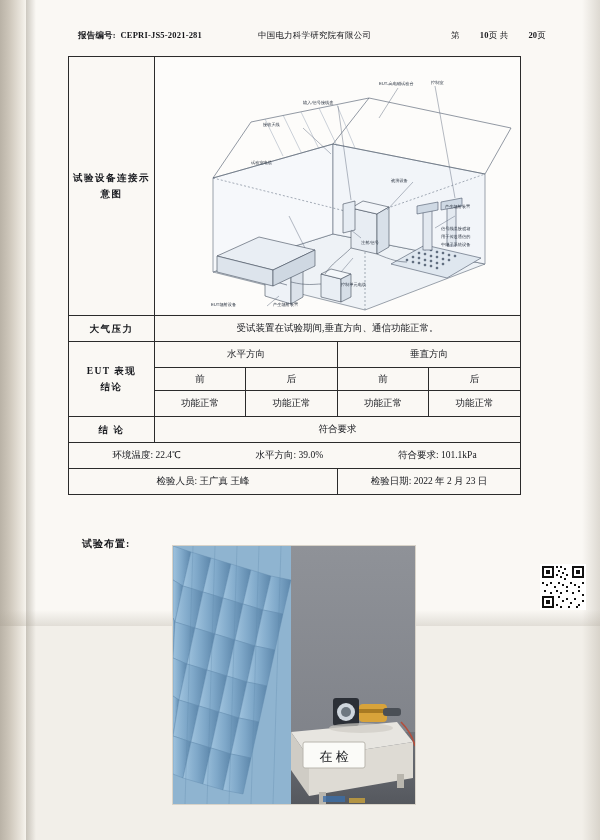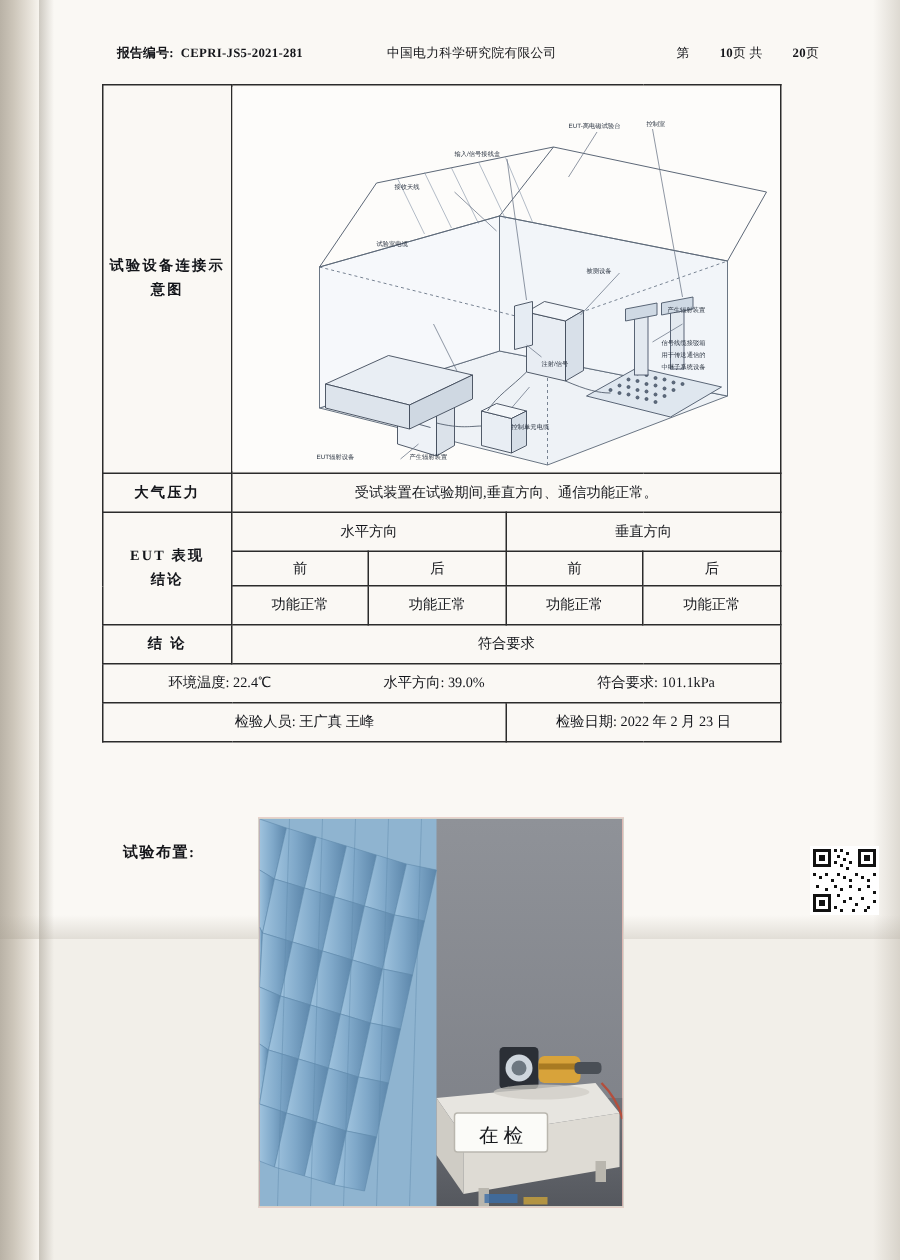--- a/index.html
+++ b/index.html
@@ -104,21 +104,21 @@
     padding: 0 6px;
     font-size: 9.5px;
   }
   .env-inner span { white-space: nowrap; }
 
   .pad-left { text-align: left; padding-left: 10px; }
 
   
   .cap {
     position: absolute;
-    left: 82px; top: 561px;
+    left: 82px; top: 537px;
     font-size: 10px;
     font-weight: bold;
     letter-spacing: 1px;
     color: #15161a;
   }
 
   
   .photo {
     position: absolute;
     left: 172px; top: 545px;

